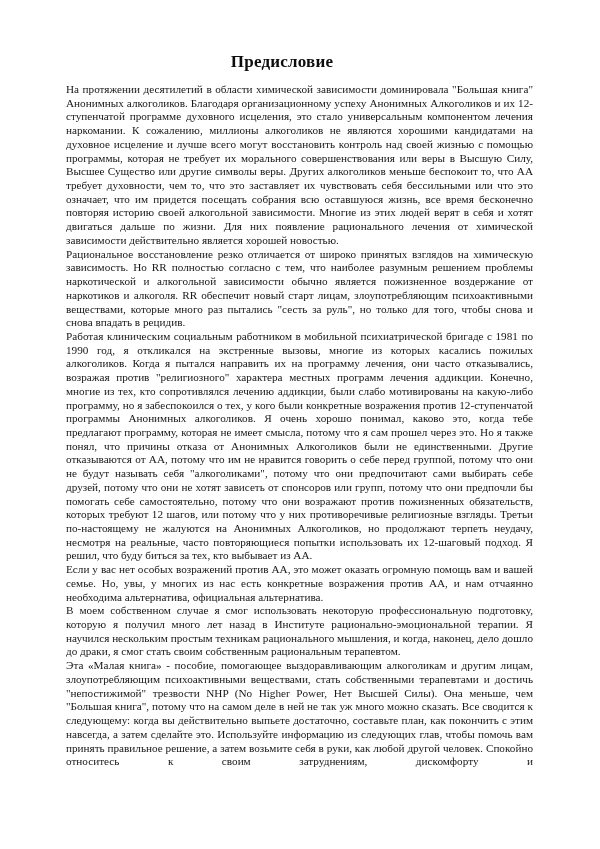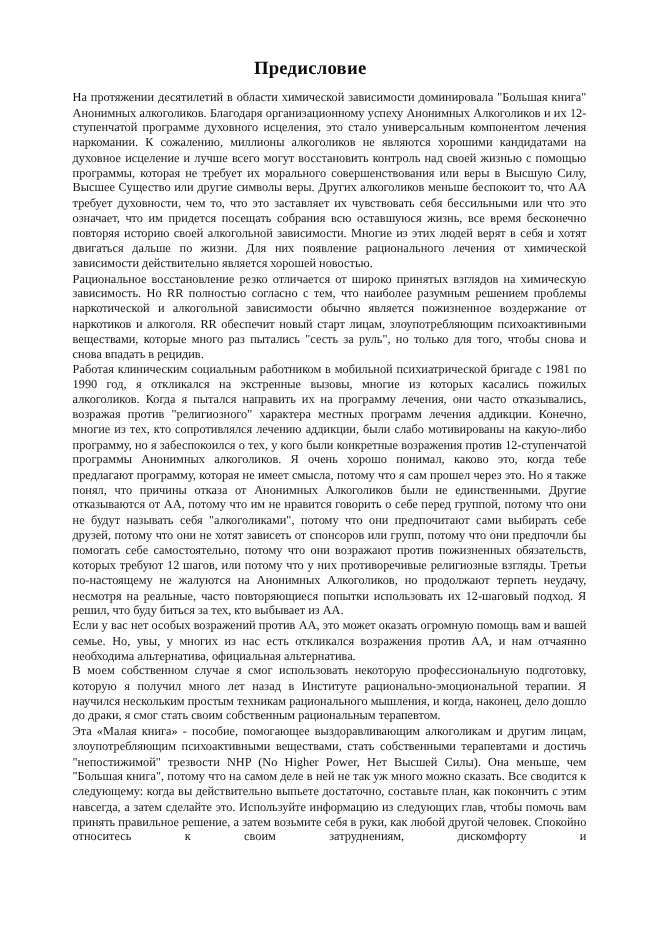--- a/index.html
+++ b/index.html
@@ -61,18 +61,18 @@
 <body>
 
 <div class="page">
 
   <h1 class="page-title">Предисловие</h1>
 
   <div class="body-text">
     <p>На протяжении десятилетий в области химической зависимости доминировала "Большая книга" Анонимных алкоголиков. Благодаря организационному успеху Анонимных Алкоголиков и их 12-ступенчатой программе духовного исцеления, это стало универсальным компонентом лечения наркомании. К сожалению, миллионы алкоголиков не являются хорошими кандидатами на духовное исцеление и лучше всего могут восстановить контроль над своей жизнью с помощью программы, которая не требует их морального совершенствования или веры в Высшую Силу, Высшее Существо или другие символы веры. Других алкоголиков меньше беспокоит то, что АА требует духовности, чем то, что это заставляет их чувствовать себя бессильными или что это означает, что им придется посещать собрания всю оставшуюся жизнь, все время бесконечно повторяя историю своей алкогольной зависимости. Многие из этих людей верят в себя и хотят двигаться дальше по жизни. Для них появление рационального лечения от химической зависимости действительно является хорошей новостью.</p>
     <p>Рациональное восстановление резко отличается от широко принятых взглядов на химическую зависимость. Но RR полностью согласно с тем, что наиболее разумным решением проблемы наркотической и алкогольной зависимости обычно является пожизненное воздержание от наркотиков и алкоголя. RR обеспечит новый старт лицам, злоупотребляющим психоактивными веществами, которые много раз пытались "сесть за руль", но только для того, чтобы снова и снова впадать в рецидив.</p>
     <p>Работая клиническим социальным работником в мобильной психиатрической бригаде с 1981 по 1990 год, я откликался на экстренные вызовы, многие из которых касались пожилых алкоголиков. Когда я пытался направить их на программу лечения, они часто отказывались, возражая против "религиозного" характера местных программ лечения аддикции. Конечно, многие из тех, кто сопротивлялся лечению аддикции, были слабо мотивированы на какую-либо программу, но я забеспокоился о тех, у кого были конкретные возражения против 12-ступенчатой программы Анонимных алкоголиков. Я очень хорошо понимал, каково это, когда тебе предлагают программу, которая не имеет смысла, потому что я сам прошел через это. Но я также понял, что причины отказа от Анонимных Алкоголиков были не единственными. Другие отказываются от АА, потому что им не нравится говорить о себе перед группой, потому что они не будут называть себя "алкоголиками", потому что они предпочитают сами выбирать себе друзей, потому что они не хотят зависеть от спонсоров или групп, потому что они предпочли бы помогать себе самостоятельно, потому что они возражают против пожизненных обязательств, которых требуют 12 шагов, или потому что у них противоречивые религиозные взгляды. Третьи по-настоящему не жалуются на Анонимных Алкоголиков, но продолжают терпеть неудачу, несмотря на реальные, часто повторяющиеся попытки использовать их 12-шаговый подход. Я решил, что буду биться за тех, кто выбывает из АА.</p>
-    <p>Если у вас нет особых возражений против АА, это может оказать огромную помощь вам и вашей семье. Но, увы, у многих из нас есть откликался возражения против АА, и нам отчаянно необходима альтернатива, официальная альтернатива.</p>
+    <p>Если у вас нет особых возражений против АА, это может оказать огромную помощь вам и вашей семье. Но, увы, у многих из нас есть конкретные возражения против АА, и нам отчаянно необходима альтернатива, официальная альтернатива.</p>
     <p>В моем собственном случае я смог использовать некоторую профессиональную подготовку, которую я получил много лет назад в Институте рационально-эмоциональной терапии. Я научился нескольким простым техникам рационального мышления, и когда, наконец, дело дошло до драки, я смог стать своим собственным рациональным терапевтом.</p>
     <p class="last-open">Эта «Малая книга» - пособие, помогающее выздоравливающим алкоголикам и другим лицам, злоупотребляющим психоактивными веществами, стать собственными терапевтами и достичь "непостижимой" трезвости NHP (No Higher Power, Нет Высшей Силы). Она меньше, чем "Большая книга", потому что на самом деле в ней не так уж много можно сказать. Все сводится к следующему: когда вы действительно выпьете достаточно, составьте план, как покончить с этим навсегда, а затем сделайте это. Используйте информацию из следующих глав, чтобы помочь вам принять правильное решение, а затем возьмите себя в руки, как любой другой человек. Спокойно относитесь к своим затруднениям, дискомфорту и</p>
   </div>
 
 </div>
 
 </body></html>

